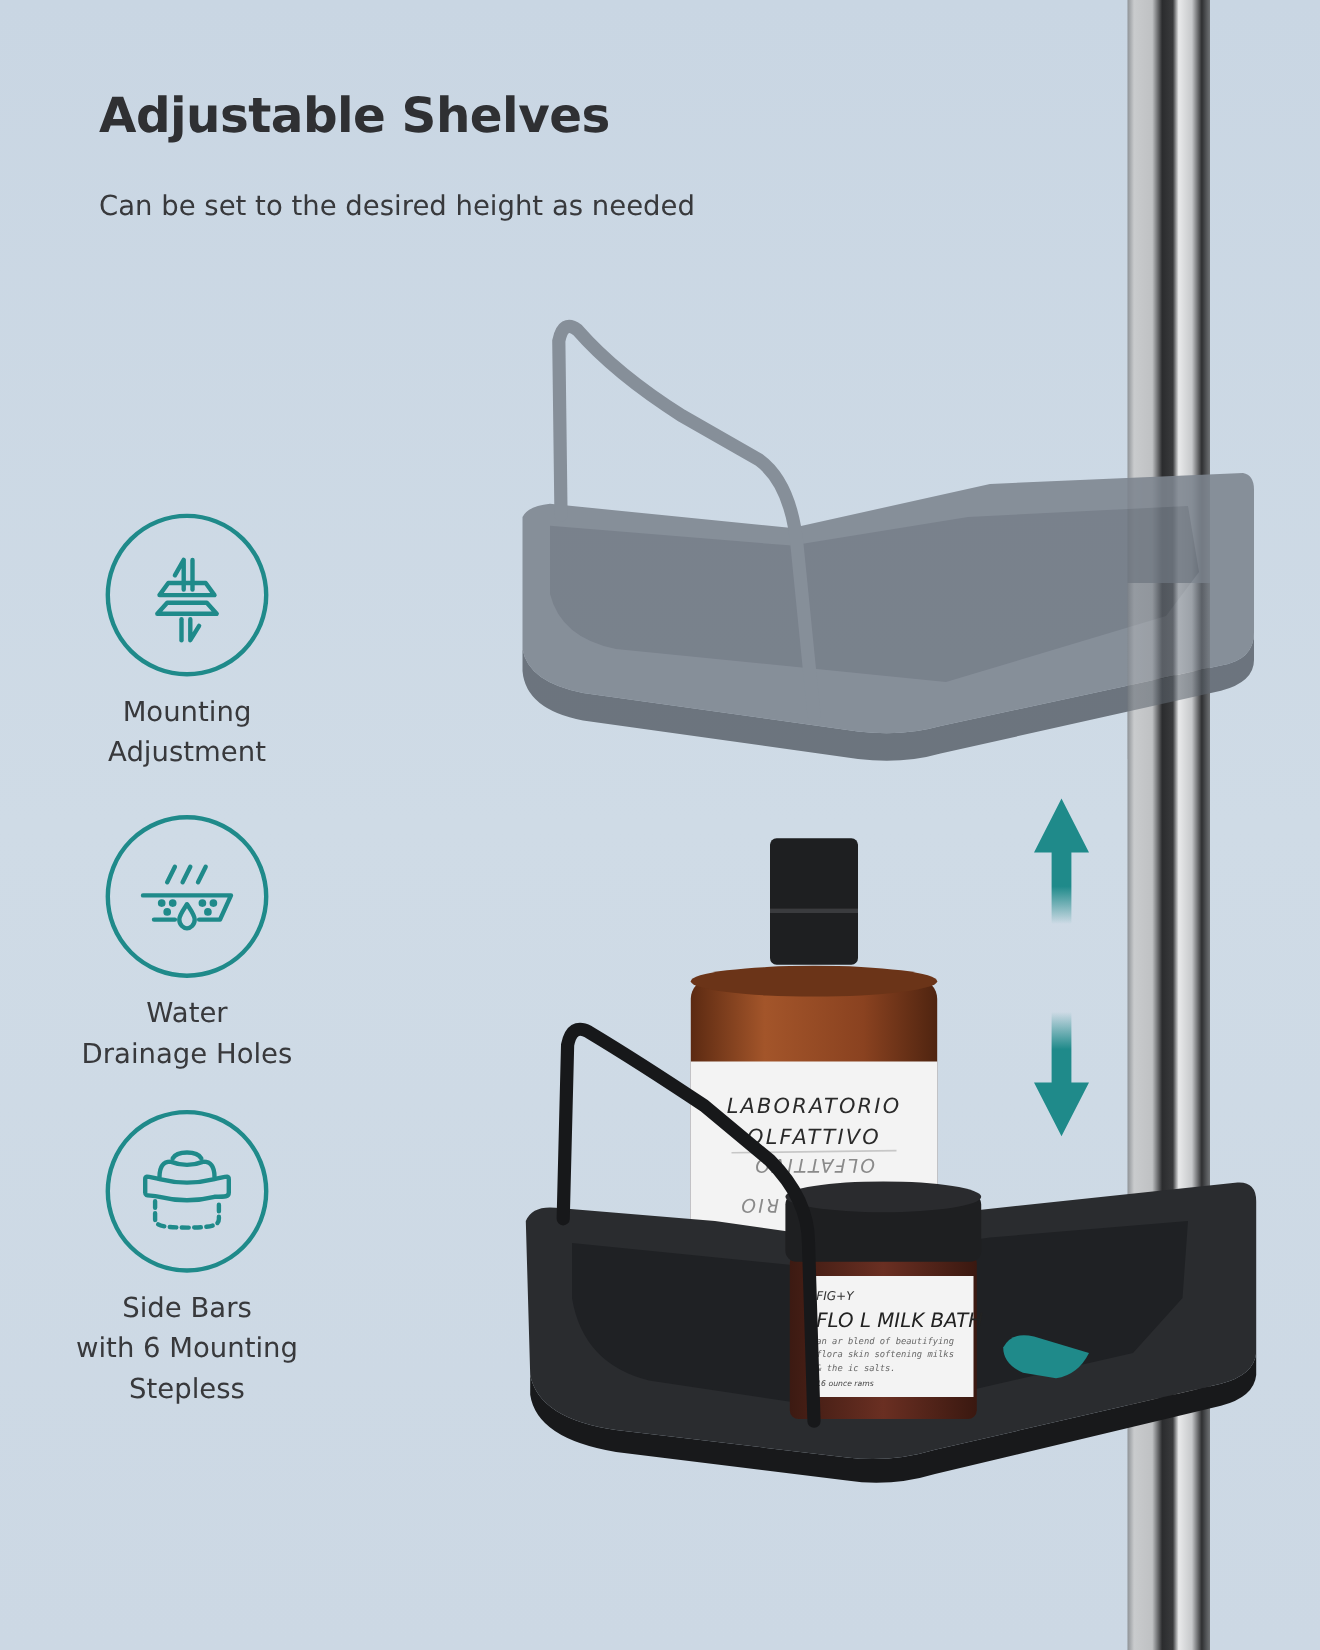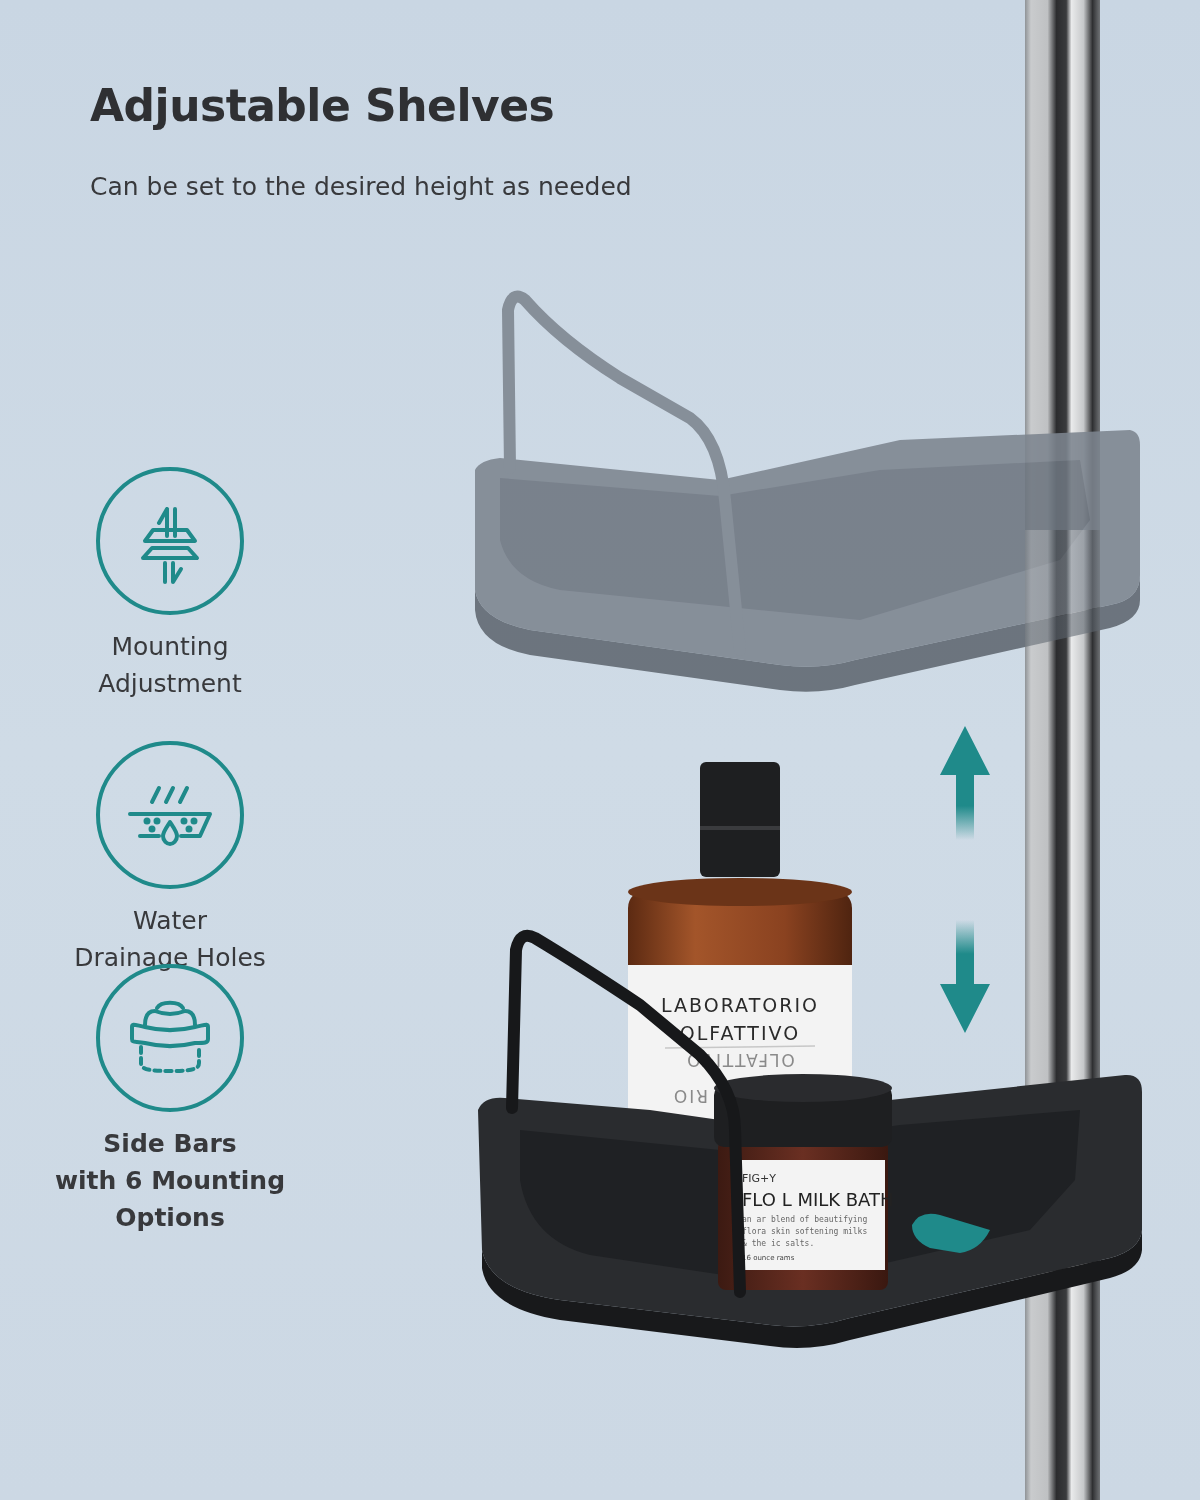--- a/index.html
+++ b/index.html
@@ -18,21 +18,21 @@
       position: absolute; left: 90px; top: 172px;
       font-size: 25px; color: #38393c;
       font-family: "DejaVu Sans", sans-serif; font-weight: normal;
     }
     .feature { position: absolute; left: 40px; width: 260px; text-align: center; }
     .feature .icon-wrap { width: 150px; height: 150px; margin: 0 auto; }
     .feature .label {
       margin-top: 12px; font-size: 25px; line-height: 37px; color: #38393c;
       font-family: "DejaVu Sans", sans-serif;
     }
-    .scene { position: absolute; left: 0; top: 0; width: 1200px; height: 1500px; pointer-events: none; }
+    .scene { position: absolute; left: 0; top: 0; width: 1200px; height: 1500px; pointer-events: none; font-style: italic; }
     .scene svg { position: absolute; left: 0; top: 0; }
   </style>
 </head>
 <body>
 
 <div class="title">Adjustable Shelves</div>
 <div class="subtitle">Can be set to the desired height as needed</div>
 
 <div class="feature" style="top:466px;">
   <div class="icon-wrap">
@@ -66,34 +66,34 @@
       <circle cx="57" cy="89" r="1.5" fill="#1f8a8a"></circle>
       <circle cx="94" cy="89" r="1.5" fill="#1f8a8a"></circle>
     </svg>
   </div>
   <div class="label">
     <div>Water</div>
     <div>Drainage Holes</div>
   </div>
 </div>
 
-<div class="feature" style="top:963px;font-weight:bold;">
+<div class="feature" style="top:1008px;">
   <div class="icon-wrap">
     <svg width="150" height="150" viewBox="0 0 150 150" fill="none" stroke="#1f8a8a" stroke-width="4" stroke-linejoin="round" stroke-linecap="round">
       <circle cx="75" cy="75" r="72"></circle>
       <path d="M62 45 C66 38 84 38 88 45"></path>
       <path d="M50 62 C50 52 54 48 60 48 C70 52 80 52 90 48 C96 48 100 52 100 62"></path>
       <path d="M37 64 C37 60 40 62 50 64 C66 68 84 68 100 64 C110 62 113 60 113 64 V76 C113 80 110 80 100 80 C84 84 66 84 50 80 C40 78 37 80 37 76 Z"></path>
       <path d="M46 84 V100 C46 106 52 108 75 108 C98 108 104 106 104 100 V84" stroke-dasharray="6 5"></path>
     </svg>
   </div>
   <div class="label">
     <div>Side Bars</div>
     <div>with 6 Mounting</div>
-    <div>Options</div>
+    <div>Stepless</div>
   </div>
 </div>
 
 <div class="scene">
   <svg width="1200" height="1500" viewBox="0 0 1200 1500">
     <defs>
       <linearGradient id="pole" x1="0" x2="1" y1="0" y2="0">
         <stop offset="0" stop-color="#8f9397"></stop>
         <stop offset="0.08" stop-color="#c9cbcd"></stop>
         <stop offset="0.3" stop-color="#bfc1c3"></stop>

